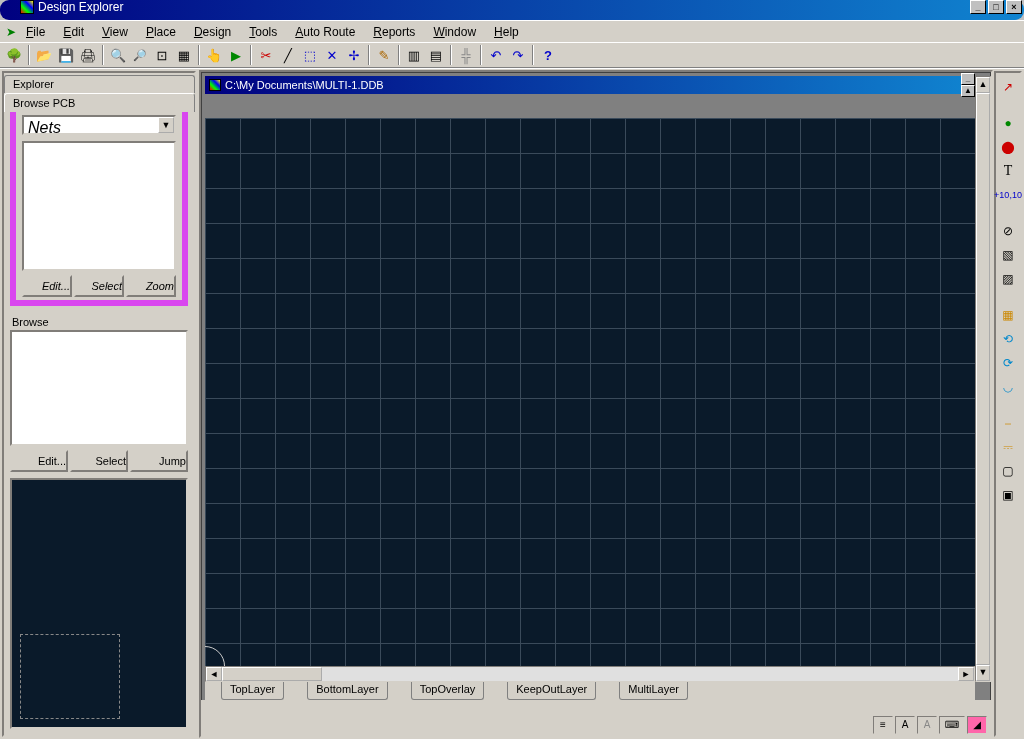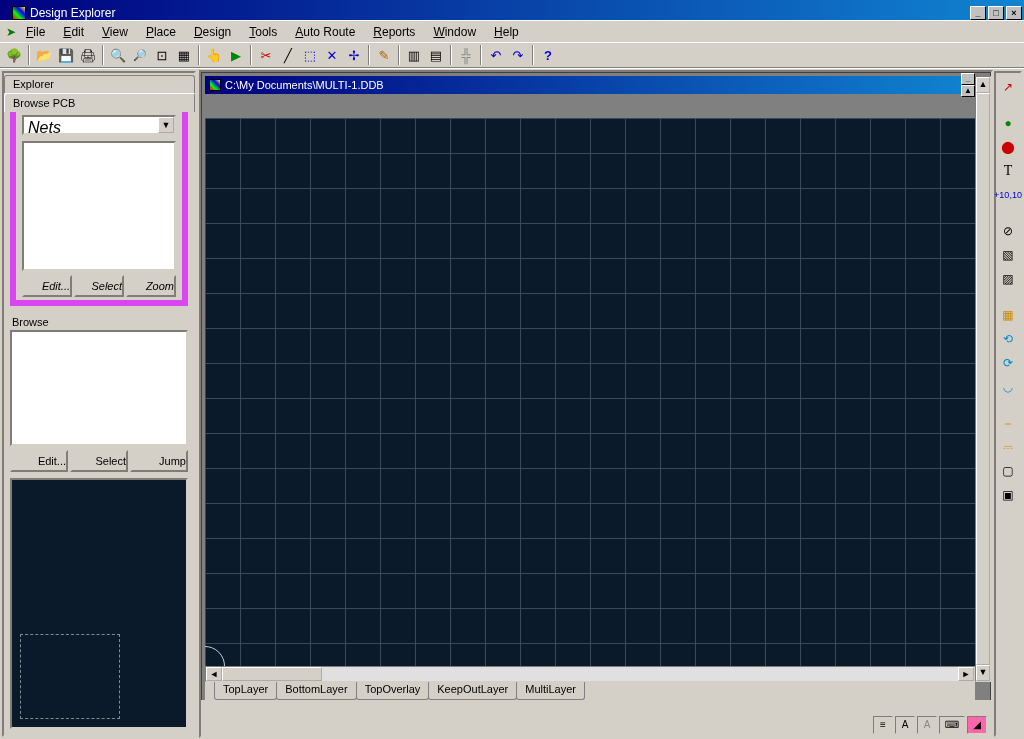--- a/index.html
+++ b/index.html
@@ -10,23 +10,24 @@
   width: 1024px;
   height: 739px;
   overflow: hidden;
   user-select: none;
 }
 
 .titlebar {
   height: 20px;
   background: linear-gradient(to right, #000080, #1084d0);
   display: flex;
-  align-items: flex-end;
-  padding-left: 12px;
+  align-items: flex-start;
+  padding-left: 20px;
   color: #fff;
+  border-radius: 9px;
 }
 .titlebar .app-icon {
   width: 14px; height: 14px;
   margin-right: 4px;
   background: linear-gradient(45deg,#f00,#0f0,#00f,#ff0);
   border: 1px solid #000;
 }
 .titlebar .title { flex: 1; font-size: 12px; }
 .titlebar .win-btns { display: flex; gap: 2px; padding-right: 2px; }
 .win-btn {
@@ -289,21 +290,22 @@
 .vscroll .sbtn { height:16px; background:#d4d0c8; border:1px outset #fff; text-align:center; font-size:9px; line-height:12px; }
 .vscroll .strack { flex:1; background:#e0e0e0; position:relative; }
 .vscroll .sthumb { position:absolute; top:0; height:100%; left:0; right:0; background:#d4d0c8; border:1px outset #fff; }
 
 .layer-tabs {
   position: absolute;
   left: 4px; right: 16px; bottom: 36px;
   height: 18px;
   display: flex;
   background: #d4d0c8;
-  padding-left: 9px;
+  padding-left: 16px;
+  gap: 24px;
 }
 .layer-tab {
   border: 1px solid #808080;
   border-top: none;
   padding: 1px 8px;
   font-size: 11px;
   background: #d4d0c8;
   border-bottom-left-radius: 3px;
   border-bottom-right-radius: 3px;
   margin-right: -1px;

